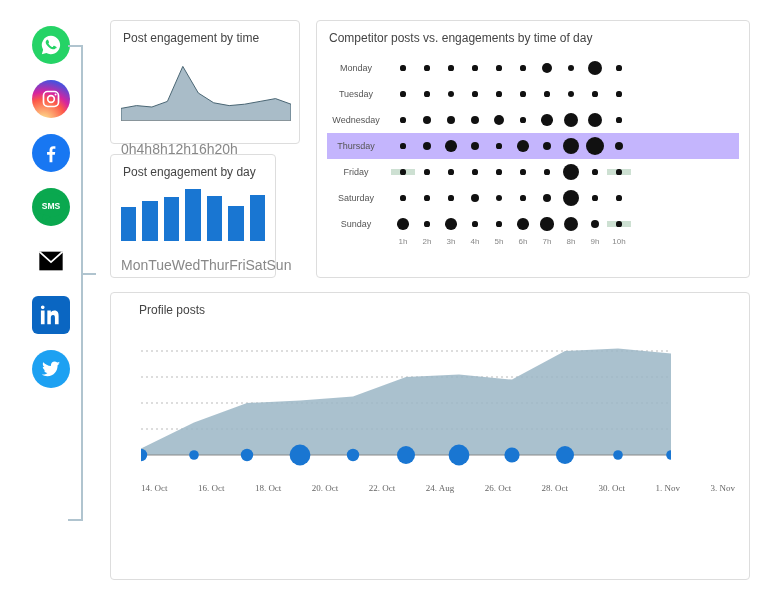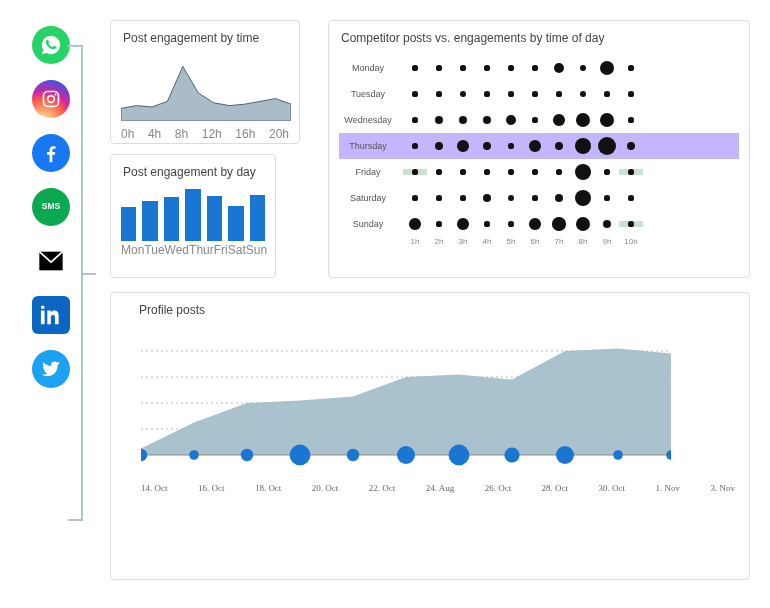--- a/index.html
+++ b/index.html
@@ -3,30 +3,30 @@
 <meta charset="utf-8">
 <style>
 * { box-sizing: border-box; margin: 0; padding: 0; }
 body { font-family: -apple-system, Helvetica, Arial, sans-serif; background:#fff; width:770px; height:608px; }
 .wrap { display:flex; padding:20px 20px 20px 10px; gap:0; }
 .icons-col { display:flex; flex-direction:column; gap:16px; align-items:flex-end; width:60px; position:relative; padding-top:6px; }
 .icon { width:38px; height:38px; border-radius:50%; display:flex; align-items:center; justify-content:center; }
 .bracket { position:absolute; left:58px; top:18px; width:28px; height:490px; pointer-events:none; }
 .bracket svg { width:100%; height:100%; }
 .dash-col { flex:1; display:flex; flex-direction:column; gap:14px; margin-left:40px; }
-.row { display:flex; gap:28px; }
+.row { display:flex; gap:16px; }
 .panel { border:1px solid #ddd; border-radius:4px; background:#fff; }
 .panel-title { font-size:12px; color:#444; padding:10px 12px 4px 12px; }
 .mini-col { display:flex; flex-direction:column; gap:10px; }
 .p-eng-time { width:190px; height:124px; }
 .p-eng-day { width:166px; height:124px; }
 .p-comp { flex:1; height:258px; }
 .p-profile { width:100%; height:288px;padding-left:16px; }
 .chart-body { padding:2px 10px 6px 10px; }
-.ticks { display:flex; justify-content:space-between; font-size:12px; color:#888; margin-top:2px; }
+.ticks { display:flex; font-size:14px; color:#888; margin-top:16px; }
 .bars { display:flex; align-items:flex-end; gap:6px; height:56px; }
 .bar { flex:1; background:#1976d2; }
 .dot-grid { padding:6px 10px 6px 10px; }
 .dot-row { display:flex; align-items:center; height:26px; }
 .dot-row.hl { background:#c4b5fd; }
 .dot-row .lab { width:64px; font-size:9px; color:#555; text-align:center; padding-right:6px; }
 .dot-cell { width:24px; display:flex; align-items:center; justify-content:center; position:relative; }
 .dot-cell .dot { background:#111; border-radius:50%; }
 .dot-cell.hl { background:#cde0d2; }
 .dot-xticks { display:flex; margin-left:64px; }

